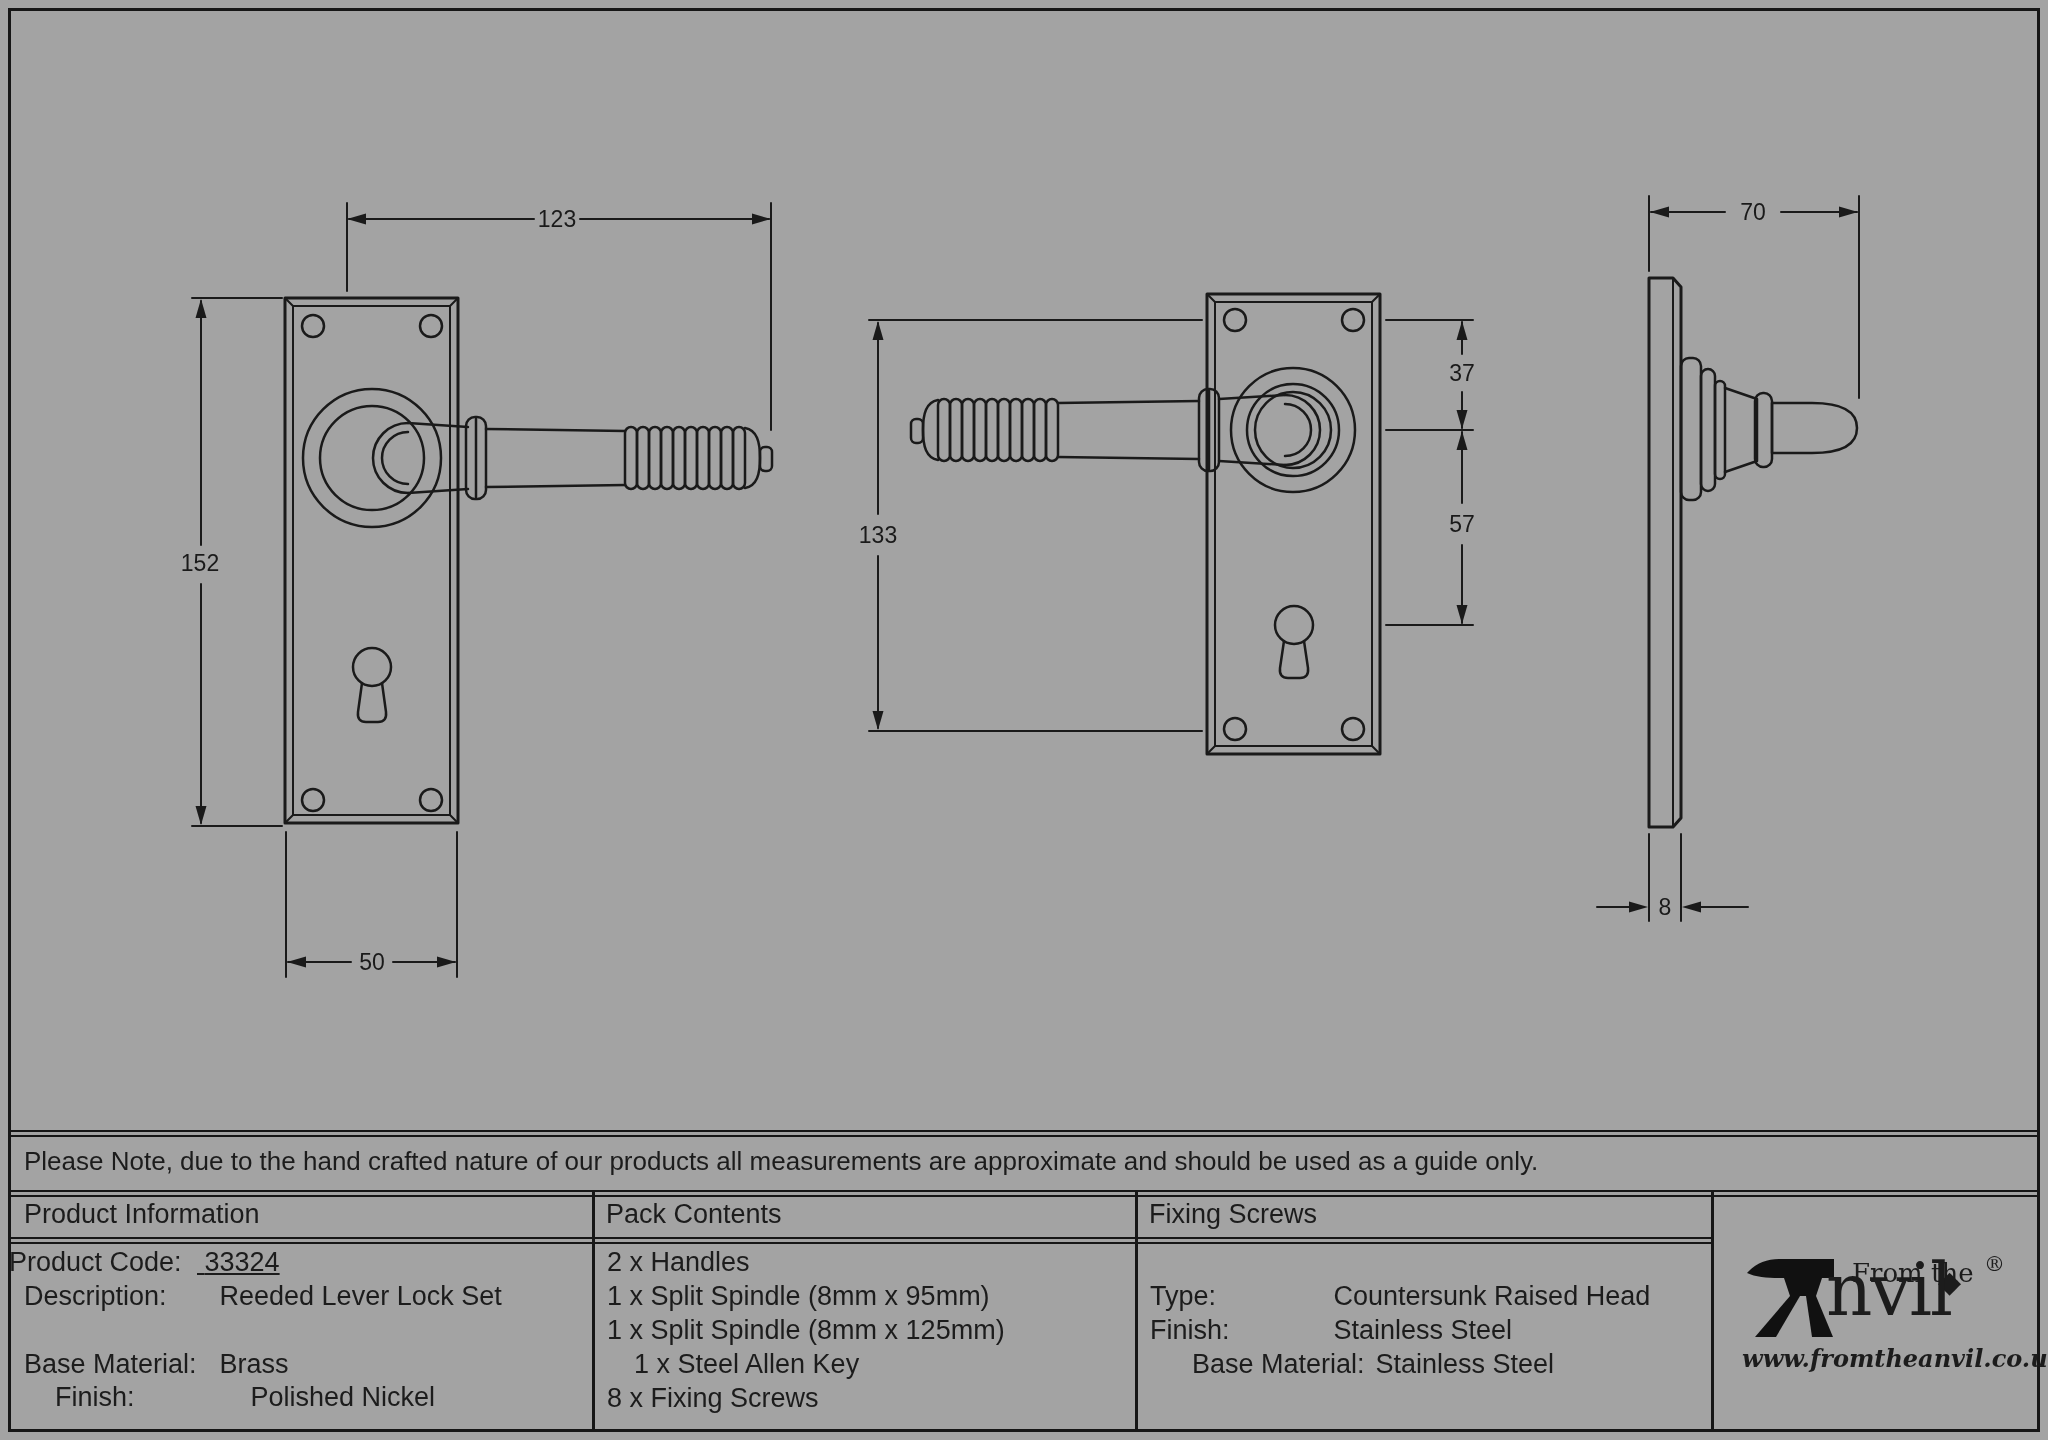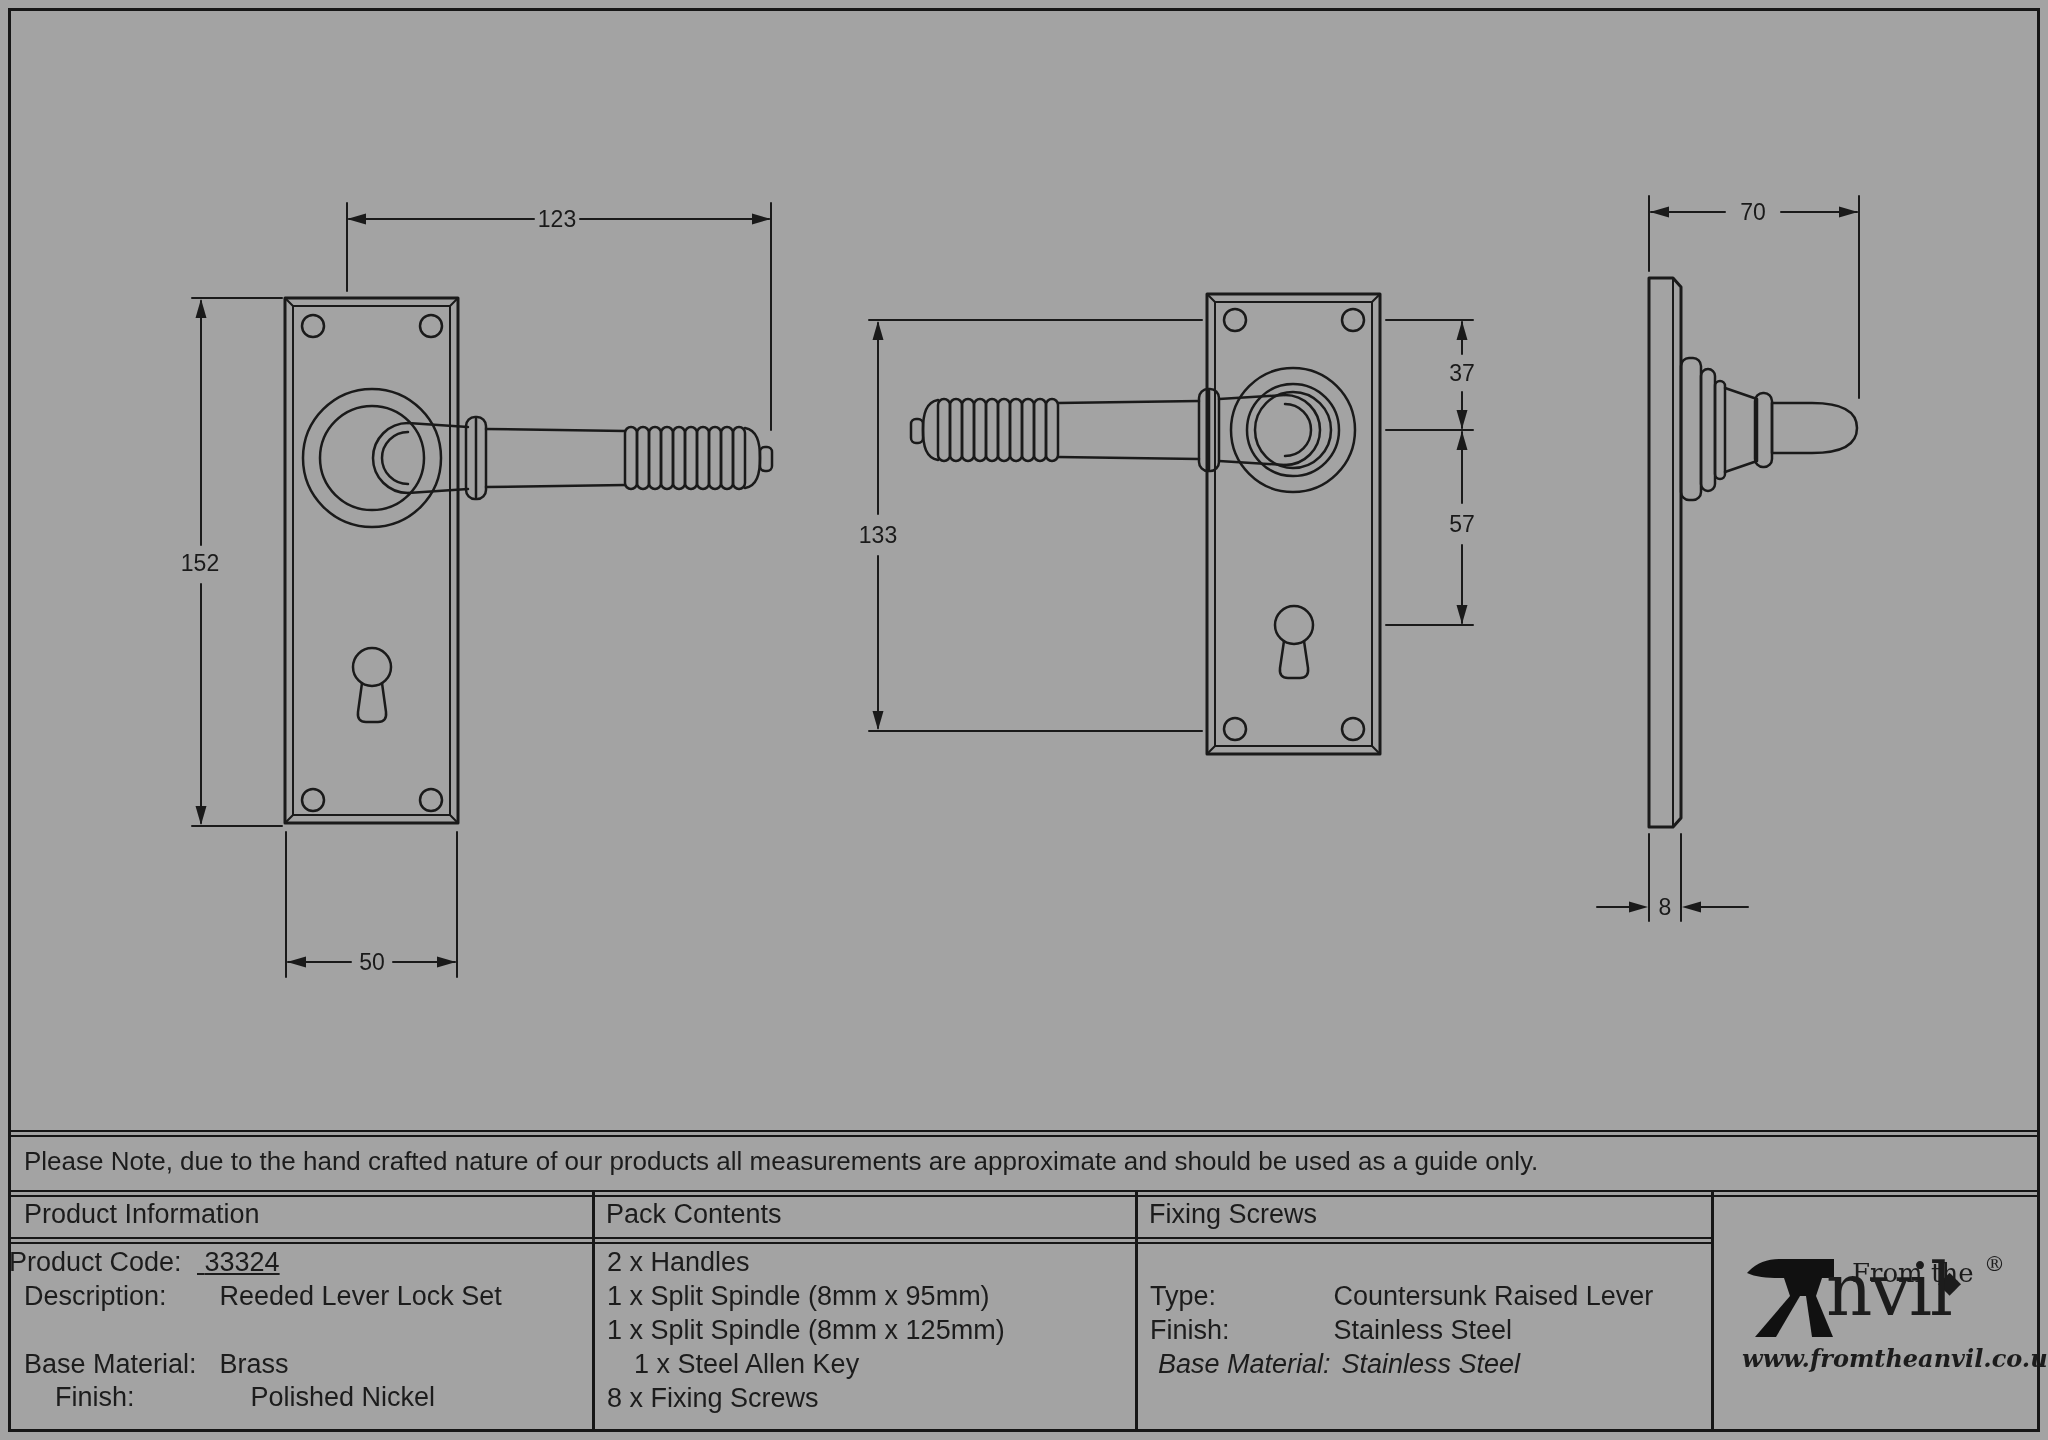--- a/index.html
+++ b/index.html
@@ -263,27 +263,27 @@
   </div>
 
   <div class="cell-line" style="left:607px;top:1247px;">2 x Handles</div>
   <div class="cell-line" style="left:607px;top:1281px;">1 x Split Spindle (8mm x 95mm)</div>
   <div class="cell-line" style="left:607px;top:1315px;">1 x Split Spindle (8mm x 125mm)</div>
   <div class="cell-line" style="left:607px;top:1349px;margin-left:27px;">1 x Steel Allen Key</div>
   <div class="cell-line" style="left:607px;top:1383px;">8 x Fixing Screws</div>
 
   <div class="cell-line fx" style="left:1150px;top:1281px;">
     <span class="lbl">Type:</span>
-    <span>Countersunk Raised Lever</span>
+    <span>Countersunk Raised Head</span>
   </div>
   <div class="cell-line fx" style="left:1150px;top:1315px;">
     <span class="lbl">Finish:</span>
     <span>Stainless Steel</span>
   </div>
-  <div class="cell-line fx" style="left:1158px;top:1349px;font-style:italic;">
+  <div class="cell-line fx" style="left:1192px;top:1349px;">
     <span class="lbl">Base Material:</span>
     <span>Stainless Steel</span>
   </div>
 
   <div>
     <svg class="logo-anvil-icon" width="90" height="84" viewBox="0 0 90 84">
       <g fill="#111111">
         <path d="M1,17 C10,7 21,3 33,3 L88,3 L88,22 L33,22 C21,22 9,21 1,17 Z"></path>
         <polygon points="38,22 76,22 70,40 44,40"></polygon>
         <polygon points="44,40 54,40 30,81 9,81"></polygon>

